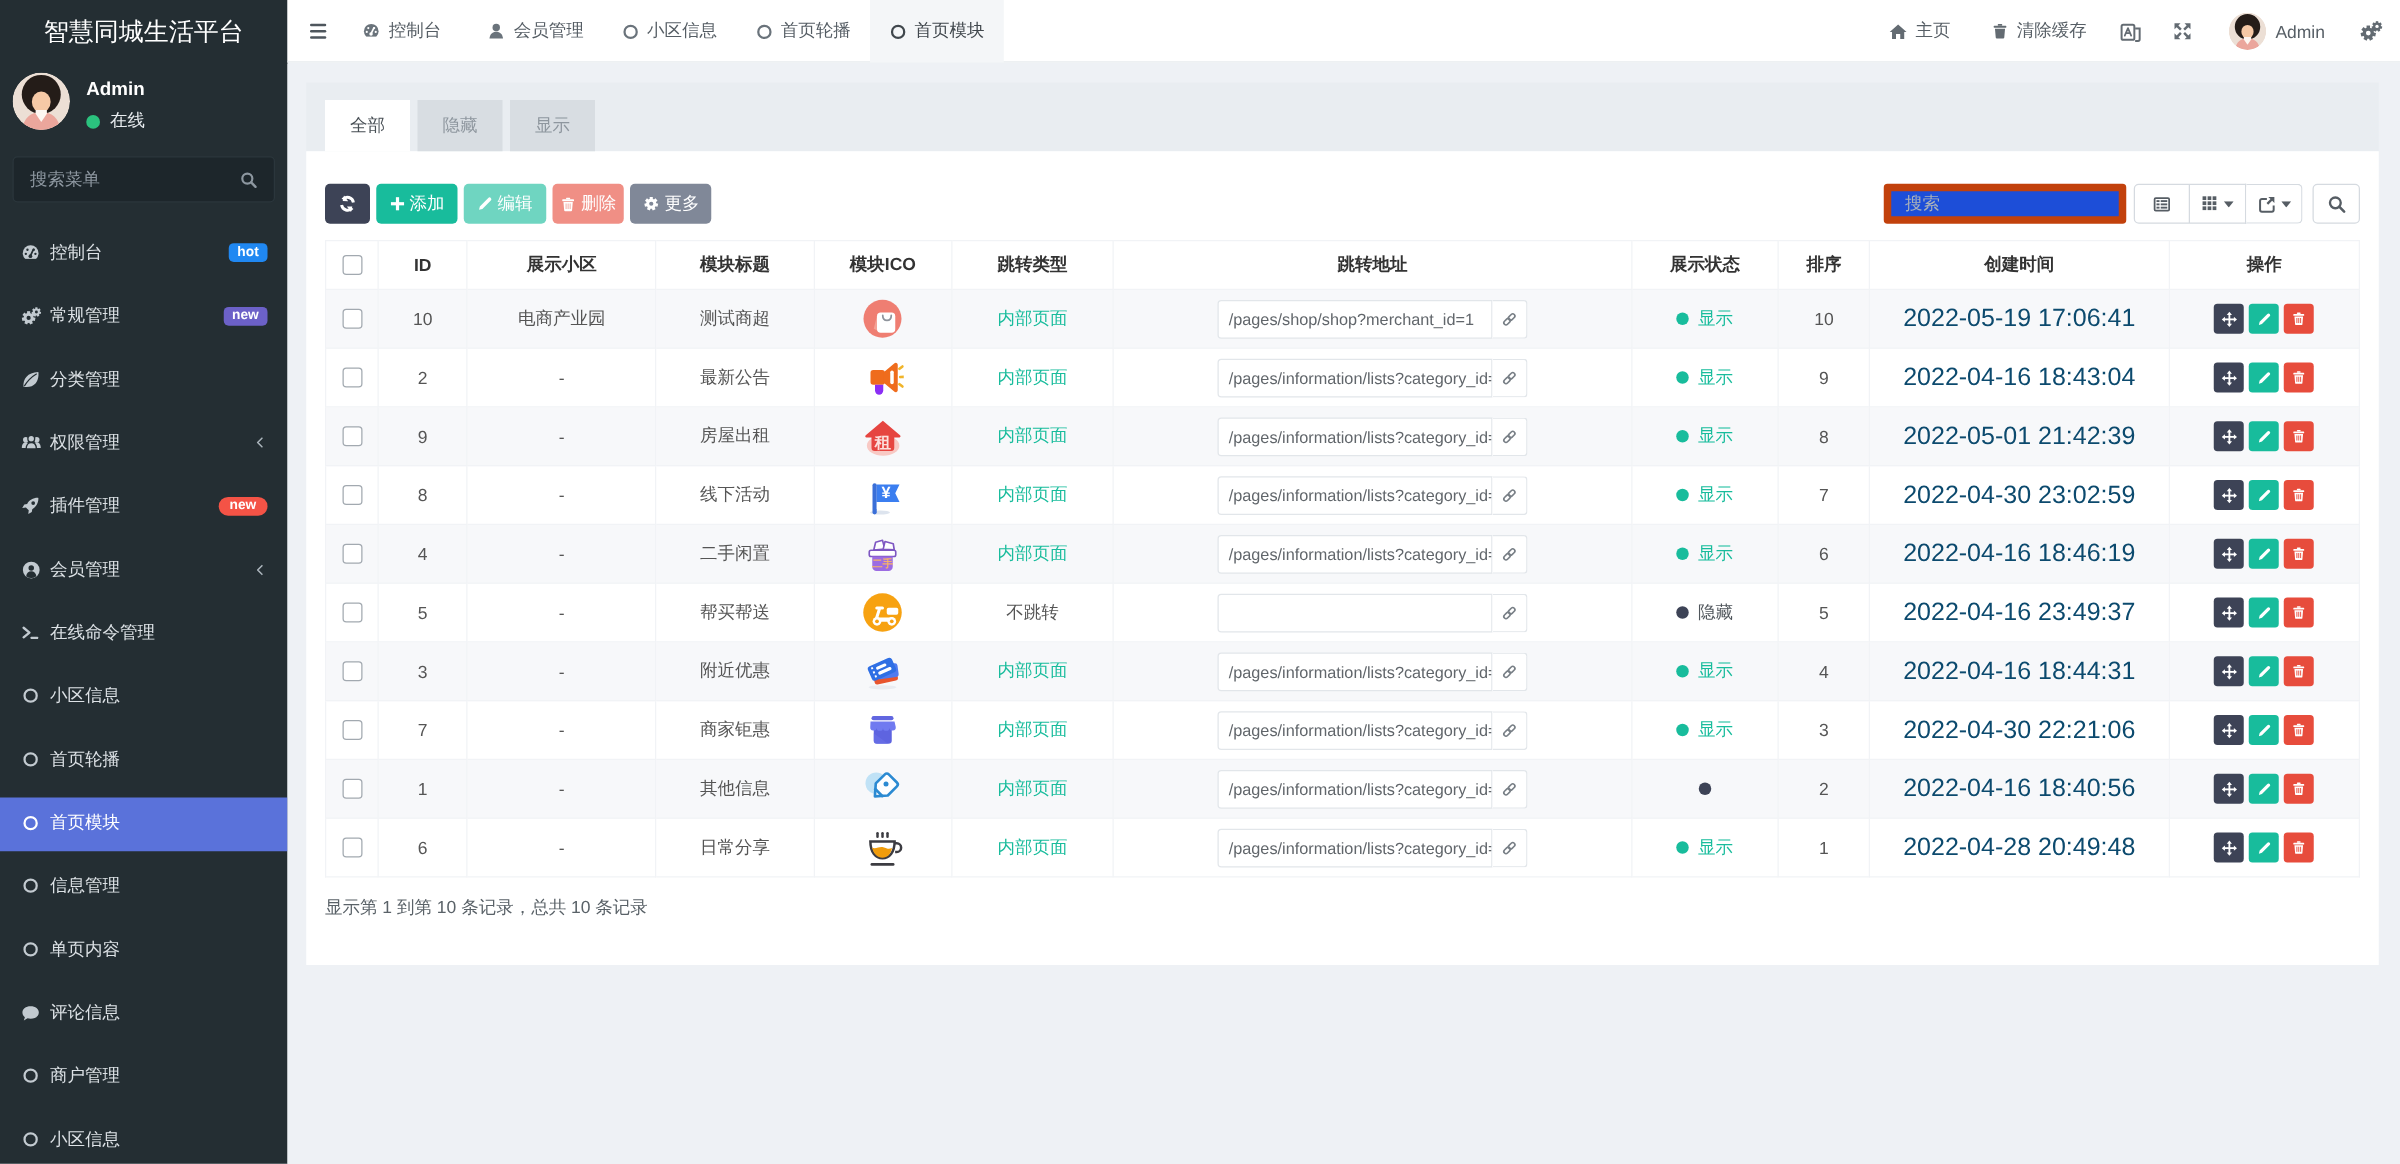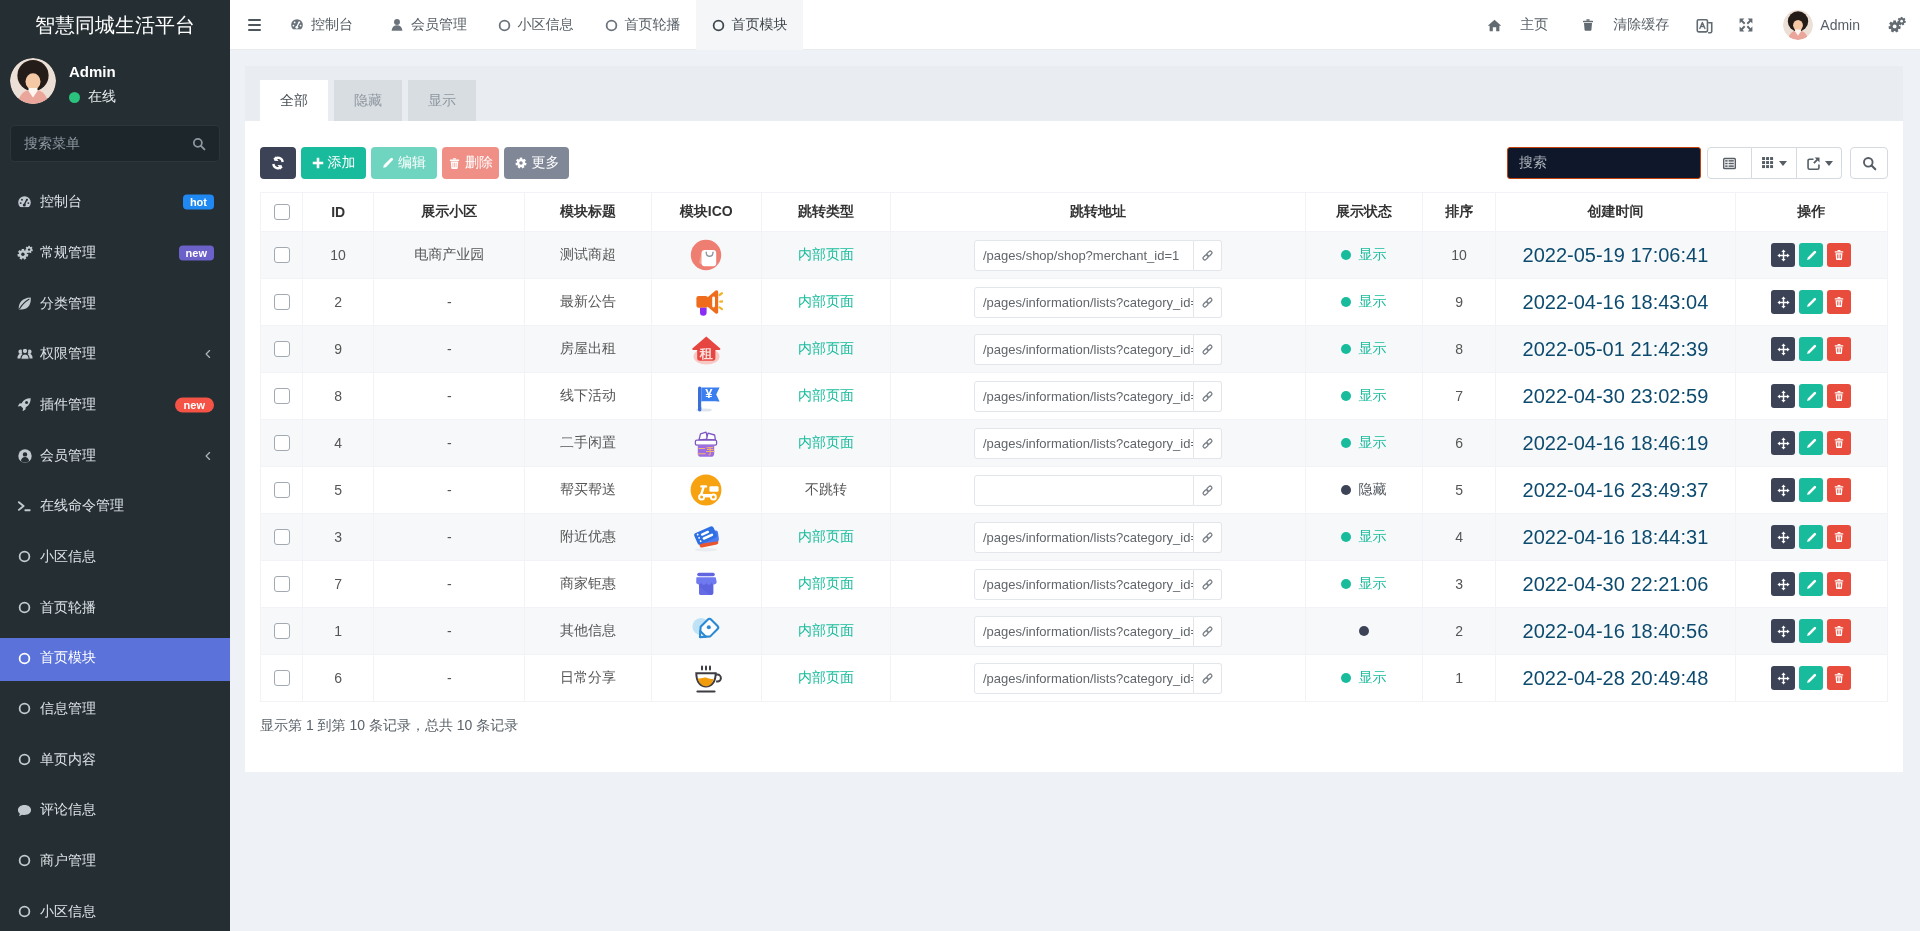--- a/index.html
+++ b/index.html
@@ -27,38 +27,38 @@
 .bred{background:#f45346;border-radius:9px;padding:2px 9px}
 .mchev{position:absolute;right:17px;top:50%;transform:translateY(-50%)}
 
 .nav{position:absolute;left:230px;top:0;width:1690px;height:50px;background:#fff;border-bottom:1px solid #e7ebee}
 .burger{position:absolute;left:18px;top:19px;width:13px}
 .burger div{height:1.8px;background:#4e565d;margin-bottom:3.2px;border-radius:1px}
 .ntabs{position:absolute;left:38px;top:0;height:50px;display:flex}
 .ntab{width:107px;height:50px;display:flex;align-items:center;justify-content:center;font-size:14px;color:#555d64;gap:7px}
 .ntab.active{background:#f4f6f8;color:#40474d}
 .nright{position:absolute;right:0;top:0;height:50px;display:flex;align-items:center;color:#575f66;font-size:14px}
-.nrit{display:flex;align-items:center;gap:18px}
+.nrit{display:flex;align-items:center;gap:6px}
 .navatar{width:30px;height:30px;border-radius:50%;overflow:hidden}
 
 .content{position:absolute;left:230px;top:51px;width:1690px;height:880px;background:#eef1f5}
 .panel{margin:15px 17px 0 15px}
 .phead{height:55px;background:#e9edf1;padding:14px 0 0 15px;display:flex;gap:6px}
 .ptab{width:68px;height:41px;display:flex;align-items:center;justify-content:center;font-size:14px;background:#d8dde2;color:#8e969e}
 .ptab.active{background:#fff;color:#484f55}
 .pbody{background:#fff;height:651px;padding:0 15px}
 .toolbar{padding-top:26px;display:flex;align-items:center}
 .btn{height:32px;border-radius:4px;color:#fff;font-size:14px;display:flex;align-items:center;justify-content:center;gap:4px;margin-right:5px}
 .b-refresh{width:36px;background:#3d4356}
 .b-add{width:65px;background:#18bc9c}
 .b-edit{width:66px;background:#18bc9c;opacity:.62}
 .b-del{width:57px;background:#e74c3c;opacity:.62}
 .b-more{width:65px;background:#808898}
 .tsearch{margin-left:auto;display:flex;align-items:center}
-.sinput{width:194px;height:32px;border:1px solid #c2410c;border-radius:3px;background:#0f172a;color:#a9b1b9;font-size:14px;padding-left:11px;display:flex;align-items:center}
+.sinput{width:194px;height:32px;border:6px solid #c2410c;border-radius:3px;background:#1d4ed8;color:#a9b1b9;font-size:14px;padding-left:11px;display:flex;align-items:center}
 .bgroup{display:flex;margin-left:6px}
 .bgbtn{width:45px;height:32px;border:1px solid #d5dae0;border-left-width:0;background:#fff;display:flex;align-items:center;justify-content:center;gap:4px}
 .bgbtn:first-child{border-left-width:1px;border-radius:4px 0 0 4px}
 .bgbtn:last-child{border-radius:0 4px 4px 0}
 .b-mag{width:38px;height:32px;margin-left:8px;border:1px solid #d5dae0;border-radius:4px;background:#fff;display:flex;align-items:center;justify-content:center}
 
 table{width:100%;border-collapse:collapse;margin-top:13px;table-layout:fixed}
 th{height:39px;font-size:14px;color:#333;font-weight:bold}
 th,td{border:1px solid #f1f3f6;text-align:center;vertical-align:middle}
 td{height:47px;font-size:14px;color:#555}

